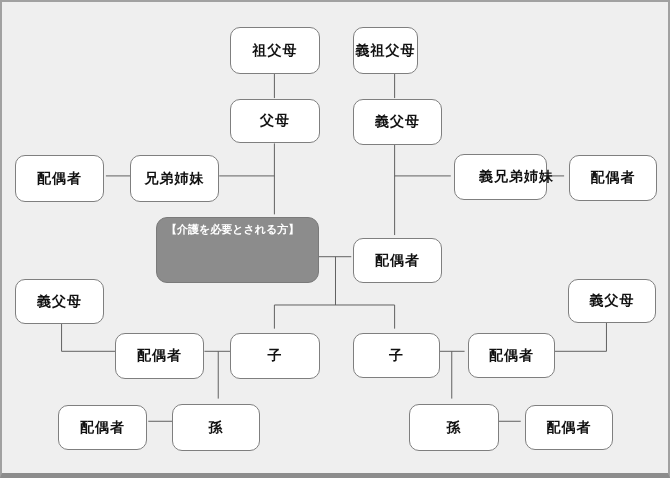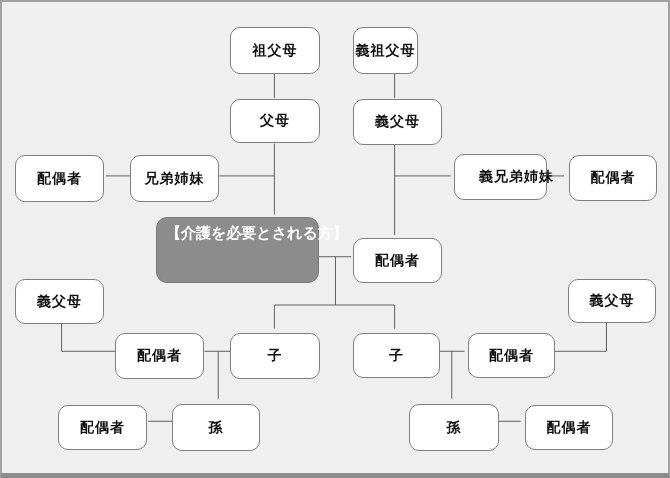--- a/index.html
+++ b/index.html
@@ -40,21 +40,21 @@
     letter-spacing: 1px;
     color: #111111;
     white-space: nowrap;
   }
   .highlight {
     position: absolute;
     box-sizing: border-box;
     border: 1px solid #7a7a7a;
     border-radius: 11px;
     padding: 5px 7px 4px 9px;
-    font-size: 15px;
+    font-size: 11px;
     font-weight: bold;
     line-height: 1.35;
     white-space: nowrap;
   }
   .highlight div { pointer-events: none; }
 </style>
 </head>
 <body>
 
 <div class="canvas" id="canvas" style="width: 670px; height: 478px; background: rgb(239, 239, 239); border-color: rgb(161, 161, 161) rgb(161, 161, 161) rgb(140, 140, 140);">

